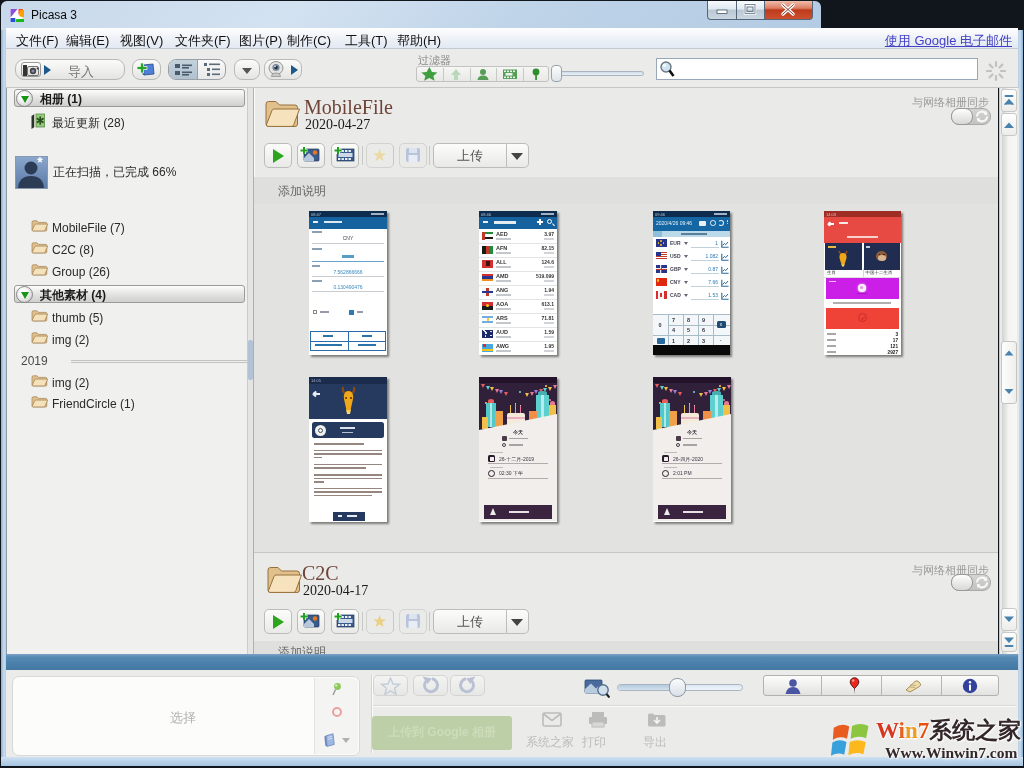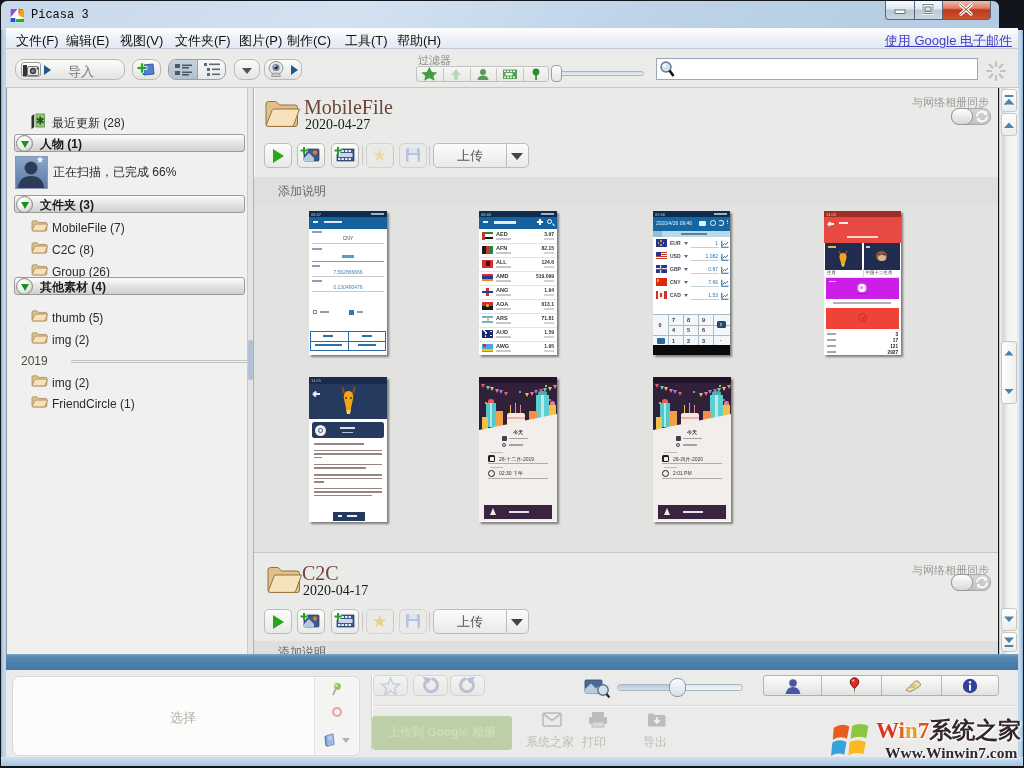--- a/index.html
+++ b/index.html
@@ -1,21 +1,21 @@
 <!DOCTYPE html>
 <html><head>
 <meta charset="utf-8">
 <style>
 * { margin:0; padding:0; box-sizing:border-box; }
 html,body { width:1024px; height:768px; overflow:hidden; font-family:"Liberation Sans",sans-serif; }
 body { background:#10161c; position:relative; }
 .abs { position:absolute; }
 .serif { font-family:"Liberation Serif",serif; }
-#titlebar { left:1px; top:1px; width:998px; height:29px; border-radius:6px 6px 0 0;
-  background:linear-gradient(135deg,#c7d8ea 0%,#d3e2f1 35%,#bed3e8 65%,#b3cbe3 100%);font-family:Liberation Mono, monospace; }
+#titlebar { left:1px; top:1px; width:820px; height:29px; border-radius:6px 6px 0 0;
+  background:linear-gradient(135deg,#c7d8ea 0%,#d3e2f1 35%,#bed3e8 65%,#b3cbe3 100%); }
 #sideL { left:1px; top:30px; width:5px; height:730px; background:linear-gradient(90deg,#8fb0cf,#c8dcEE 60%,#b4cce4); }
 #sideR { left:1018px; top:30px; width:5px; height:730px; background:linear-gradient(270deg,#8fb0cf,#c8dcee 60%,#b4cce4); }
 #bottomB { left:1px; top:757px; width:1022px; height:9px; background:linear-gradient(180deg,#cfe1f2,#a5c3e0); }
 .ticon { width:14px; height:13px; }
 #wbtns { right:8px; top:0px; height:19px; display:flex; position:absolute; }
 .wb { height:19px; border:1px solid #54677a; border-top:none; position:relative;
   background:linear-gradient(180deg,#f6fafc 0%,#dfe9f1 45%,#b9c8d4 50%,#cbd7e1 100%); }
 .wb.min { width:30px; border-radius:0 0 0 4px; }
 .wb.max { width:28px; border-left:none; }
 .wb.close { width:48px; border-left:none; border-radius:0 0 4px 0;
@@ -202,65 +202,61 @@
         <line x1="17" y1="12" x2="21" y2="12"></line>
       <line x1="5.6" y1="5.6" x2="8.5" y2="8.5"></line>
         <line x1="15.5" y1="15.5" x2="18.4" y2="18.4"></line>
       <line x1="5.6" y1="18.4" x2="8.5" y2="15.5"></line>
         <line x1="15.5" y1="8.5" x2="18.4" y2="5.6"></line>
     </g>
   </svg>
 </div>
 
 <div class="abs" id="sidebar">
+  <div class="shead" style="top:1px;">
+      <div class="gcirc"></div>
+      <div class="txt">相册 (1)</div>
+    </div>
   <svg class="abs" style="left:22px;top:25px" width="17" height="16" viewBox="0 0 17 16">
     <path d="M2.5 3 L5.5 1 L5.5 14 L2.5 16 Z" fill="#2a3424"></path>
     <path d="M5.5 1 L7 1 L7 14 L5.5 14 Z" fill="#f4f4f2"></path>
     <rect x="7" y="1" width="8.5" height="13" fill="#94ca7a" stroke="#5a8a48" stroke-width="0.8"></rect>
     <g stroke="#27511d" stroke-width="1.7" stroke-linecap="round">
         <path d="M11.2 4 V11"></path>
         <path d="M8.4 5.7 L14 9.3"></path>
         <path d="M14 5.7 L8.4 9.3"></path>
       </g>
   </svg>
   <div class="sitem" style="left:45px;top:27px;">最近更新 (28)</div>
-  <div class="shead" style="top:46px;">
-      <div class="gcirc"></div>
-      <div class="txt">人物 (1)</div>
-    </div>
   <div class="abs" style="left:8px;top:68px;width:33px;height:33px;background:linear-gradient(180deg,#8aa6cc,#5a7aa8);border:1px solid #8898b0;">
     <svg width="31" height="31" viewBox="0 0 31 31">
         <g fill="#2c3c54">
           <circle cx="15" cy="11" r="6.5"></circle>
           <path d="M2 31 Q3 19 15 19 Q27 19 28 31 Z"></path>
         </g>
     <text x="24" y="10" font-size="14" fill="#fff" font-weight="bold" text-anchor="middle" font-family="Liberation Sans">*</text>
       </svg>
   </div>
   <div class="sitem" style="left:46px;top:76px;">正在扫描，已完成 66%</div>
-  <div class="shead" style="top:107px;">
-      <div class="gcirc"></div>
-      <div class="txt">文件夹 (3)</div>
-    </div>
   <svg class="abs fold16" style="left:24px;top:131px" viewBox="0 0 17 13">
       <path d="M1 3.2 Q1 1.8 2.3 1.8 L6 1.8 L7.6 3.4 L14.7 3.4 Q15.8 3.4 15.8 4.5 L15.8 10.8 Q15.8 12 14.6 12 L2.2 12 Q1 12 1 10.8 Z" fill="#dfc08c" stroke="#a08050" stroke-width="0.7"></path>
       <path d="M1.2 11.2 L3.8 5.8 Q4.1 5.1 4.9 5.1 L16.6 5.1 L14 11.1 Q13.7 11.9 12.8 11.9 L2.2 11.9 Q1.3 11.9 1.2 11.2 Z" fill="#f4e2bc" stroke="#a08050" stroke-width="0.7"></path>
     </svg>
   <div class="sitem" style="left:45px;top:133px;">MobileFile (7)</div>
   <svg class="abs fold16" style="left:24px;top:153px" viewBox="0 0 17 13">
       <path d="M1 3.2 Q1 1.8 2.3 1.8 L6 1.8 L7.6 3.4 L14.7 3.4 Q15.8 3.4 15.8 4.5 L15.8 10.8 Q15.8 12 14.6 12 L2.2 12 Q1 12 1 10.8 Z" fill="#dfc08c" stroke="#a08050" stroke-width="0.7"></path>
       <path d="M1.2 11.2 L3.8 5.8 Q4.1 5.1 4.9 5.1 L16.6 5.1 L14 11.1 Q13.7 11.9 12.8 11.9 L2.2 11.9 Q1.3 11.9 1.2 11.2 Z" fill="#f4e2bc" stroke="#a08050" stroke-width="0.7"></path>
     </svg>
   <div class="sitem" style="left:45px;top:155px;">C2C (8)</div>
   <svg class="abs fold16" style="left:24px;top:175px" viewBox="0 0 17 13">
       <path d="M1 3.2 Q1 1.8 2.3 1.8 L6 1.8 L7.6 3.4 L14.7 3.4 Q15.8 3.4 15.8 4.5 L15.8 10.8 Q15.8 12 14.6 12 L2.2 12 Q1 12 1 10.8 Z" fill="#dfc08c" stroke="#a08050" stroke-width="0.7"></path>
       <path d="M1.2 11.2 L3.8 5.8 Q4.1 5.1 4.9 5.1 L16.6 5.1 L14 11.1 Q13.7 11.9 12.8 11.9 L2.2 11.9 Q1.3 11.9 1.2 11.2 Z" fill="#f4e2bc" stroke="#a08050" stroke-width="0.7"></path>
     </svg>
   <div class="sitem" style="left:45px;top:177px;">Group (26)</div>
-  <div class="shead" style="top:189px;">
+  <div class="shead" style="top:197px;">
       <div class="gcirc"></div>
       <div class="txt">其他素材 (4)</div>
     </div>
   <svg class="abs fold16" style="left:24px;top:221px" viewBox="0 0 17 13">
       <path d="M1 3.2 Q1 1.8 2.3 1.8 L6 1.8 L7.6 3.4 L14.7 3.4 Q15.8 3.4 15.8 4.5 L15.8 10.8 Q15.8 12 14.6 12 L2.2 12 Q1 12 1 10.8 Z" fill="#dfc08c" stroke="#a08050" stroke-width="0.7"></path>
       <path d="M1.2 11.2 L3.8 5.8 Q4.1 5.1 4.9 5.1 L16.6 5.1 L14 11.1 Q13.7 11.9 12.8 11.9 L2.2 11.9 Q1.3 11.9 1.2 11.2 Z" fill="#f4e2bc" stroke="#a08050" stroke-width="0.7"></path>
     </svg>
   <div class="sitem" style="left:45px;top:223px;">thumb (5)</div>
   <svg class="abs fold16" style="left:24px;top:243px" viewBox="0 0 17 13">
       <path d="M1 3.2 Q1 1.8 2.3 1.8 L6 1.8 L7.6 3.4 L14.7 3.4 Q15.8 3.4 15.8 4.5 L15.8 10.8 Q15.8 12 14.6 12 L2.2 12 Q1 12 1 10.8 Z" fill="#dfc08c" stroke="#a08050" stroke-width="0.7"></path>

